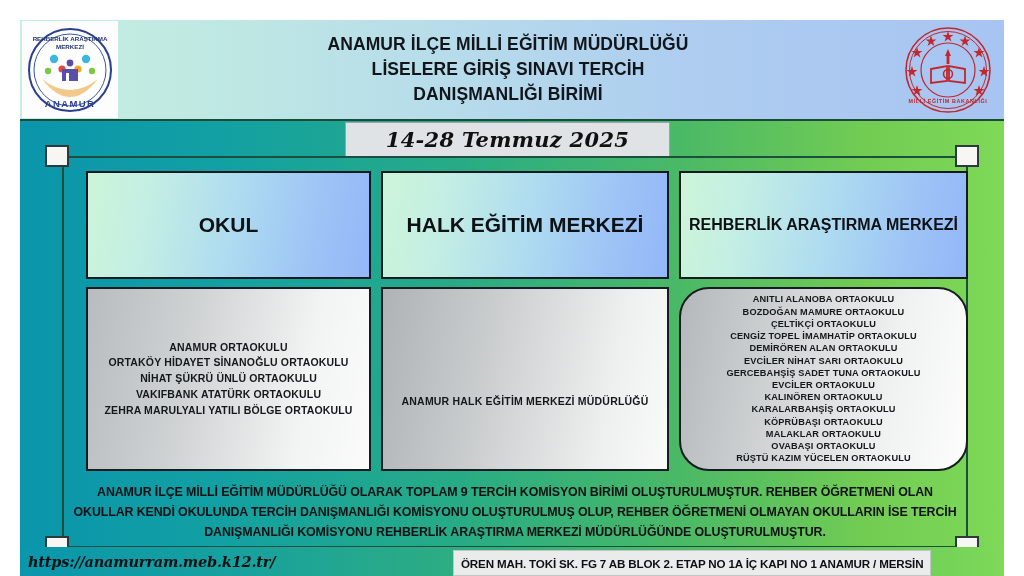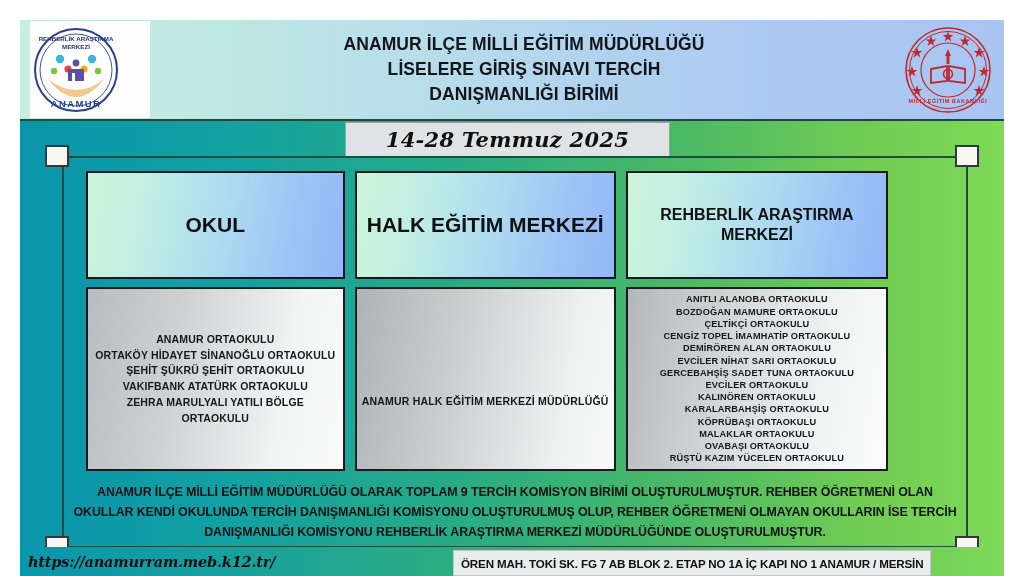--- a/index.html
+++ b/index.html
@@ -13,23 +13,23 @@
   }
 
   
   .header{
     position:absolute;left:20px;top:20px;width:984px;height:99px;
     background:linear-gradient(90deg,#c6efe0 0%,#bfe9e2 18%,#b7ddea 42%,#aecdf0 68%,#a8c4f2 100%);
     display:flex;align-items:center;justify-content:space-between;
     box-sizing:border-box;
   }
   .logo-left{
-    width:120px;height:97px;background:#fdfdfd;flex:0 0 auto;
-    display:flex;align-items:center;
-    margin-left:10px;
+    width:96px;height:97px;background:#fdfdfd;flex:0 0 auto;
+    display:flex;align-items:center;justify-content:center;
+    margin-left:2px;
   }
   .logo-right{
     width:100px;height:97px;flex:0 0 auto;
     display:flex;align-items:center;justify-content:center;
     margin-right:6px;
   }
   .header-title{
     flex:1 1 auto;text-align:center;color:#12151a;
     font-size:17.5px;font-weight:bold;line-height:1.42;letter-spacing:.1px;
     padding:0 6px;
@@ -72,21 +72,21 @@
     position:absolute;width:24px;height:22px;background:#f7f6f2;
     border:2px solid #2a3a3f;box-sizing:border-box;
   }
   .handle.tl{left:45px;top:145px;}
   .handle.tr{left:955px;top:145px;}
   .handle.bl{left:45px;top:536px;}
   .handle.br{left:955px;top:536px;}
 
   
   .columns{
-    position:absolute;left:86px;top:171px;width:802px;height:300px;
+    position:absolute;left:86px;top:171px;width:882px;height:300px;
     display:flex;gap:10px;
   }
   .col{display:flex;flex-direction:column;gap:8px;}
   .col.c1{width:285px;}
   .col.c2{width:288px;}
   .col.c3{width:289px;}
 
   .col-head{
     height:108px;
     background:linear-gradient(100deg,#cdf5d9 0%,#c3eee4 22%,#aedbf0 52%,#9dc3f6 80%,#93b7f8 100%);
@@ -101,21 +101,21 @@
   .col-body{
     flex:1 1 auto;
     border:2px solid #161c21;
     display:flex;align-items:center;justify-content:center;
     text-align:center;color:#15181b;
     box-sizing:border-box;
     padding:4px 4px;
   }
   .col-body.g1{background:linear-gradient(100deg,#b9bcbe 0%,#cfd2d3 35%,#f2f3f3 75%,#fbfbfb 100%);}
   .col-body.g2{background:linear-gradient(100deg,#b0b3b5 0%,#c9cccd 35%,#eeefef 78%,#fafafa 100%);}
-  .col-body.g3{background:linear-gradient(100deg,#b5b8ba 0%,#cdd0d1 30%,#f0f1f1 72%,#fdfdfd 100%);}
+  .col-body.g3{background:linear-gradient(100deg,#b5b8ba 0%,#cdd0d1 30%,#f0f1f1 72%,#fdfdfd 100%);border-radius:30px;}
 
   .school-list{font-size:10.5px;font-weight:bold;line-height:1.5;letter-spacing:.15px;}
   .school-list.dense{font-size:9.2px;line-height:1.33;}
   .school-single{font-size:10.5px;font-weight:bold;letter-spacing:.2px;margin-top:44px;}
 
   
   .note{
     position:absolute;left:66px;top:482px;width:898px;
     text-align:center;color:#0e1114;
     font-size:12.4px;font-weight:bold;line-height:1.62;letter-spacing:-.1px;
@@ -219,21 +219,21 @@
   <div class="handle br"></div>
 
   <div class="columns">
 
     <div class="col c1">
       <div class="col-head">OKUL</div>
       <div class="col-body g1">
         <div class="school-list">
           <div>ANAMUR ORTAOKULU</div>
           <div>ORTAKÖY HİDAYET SİNANOĞLU ORTAOKULU</div>
-          <div>ŞEHİT ŞÜKRÜ ŞEHİT ORTAOKULU</div>
+          <div>NİHAT ŞÜKRÜ ÜNLÜ ORTAOKULU</div>
           <div>VAKIFBANK ATATÜRK ORTAOKULU</div>
           <div>ZEHRA MARULYALI YATILI BÖLGE ORTAOKULU</div>
         </div>
       </div>
     </div>
 
     <div class="col c2">
       <div class="col-head">HALK EĞİTİM MERKEZİ</div>
       <div class="col-body g2">
         <div class="school-single">ANAMUR HALK EĞİTİM MERKEZİ MÜDÜRLÜĞÜ</div>

